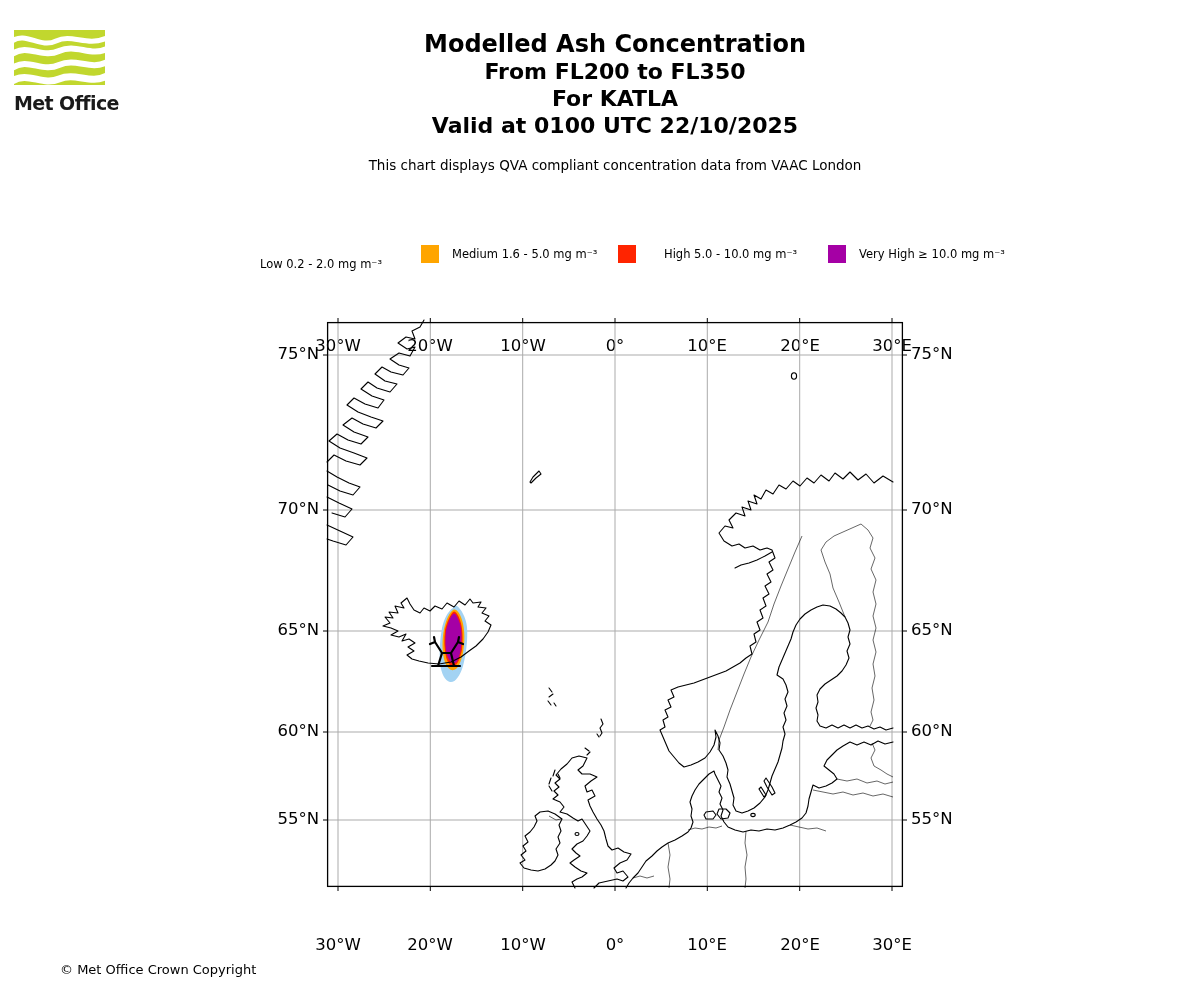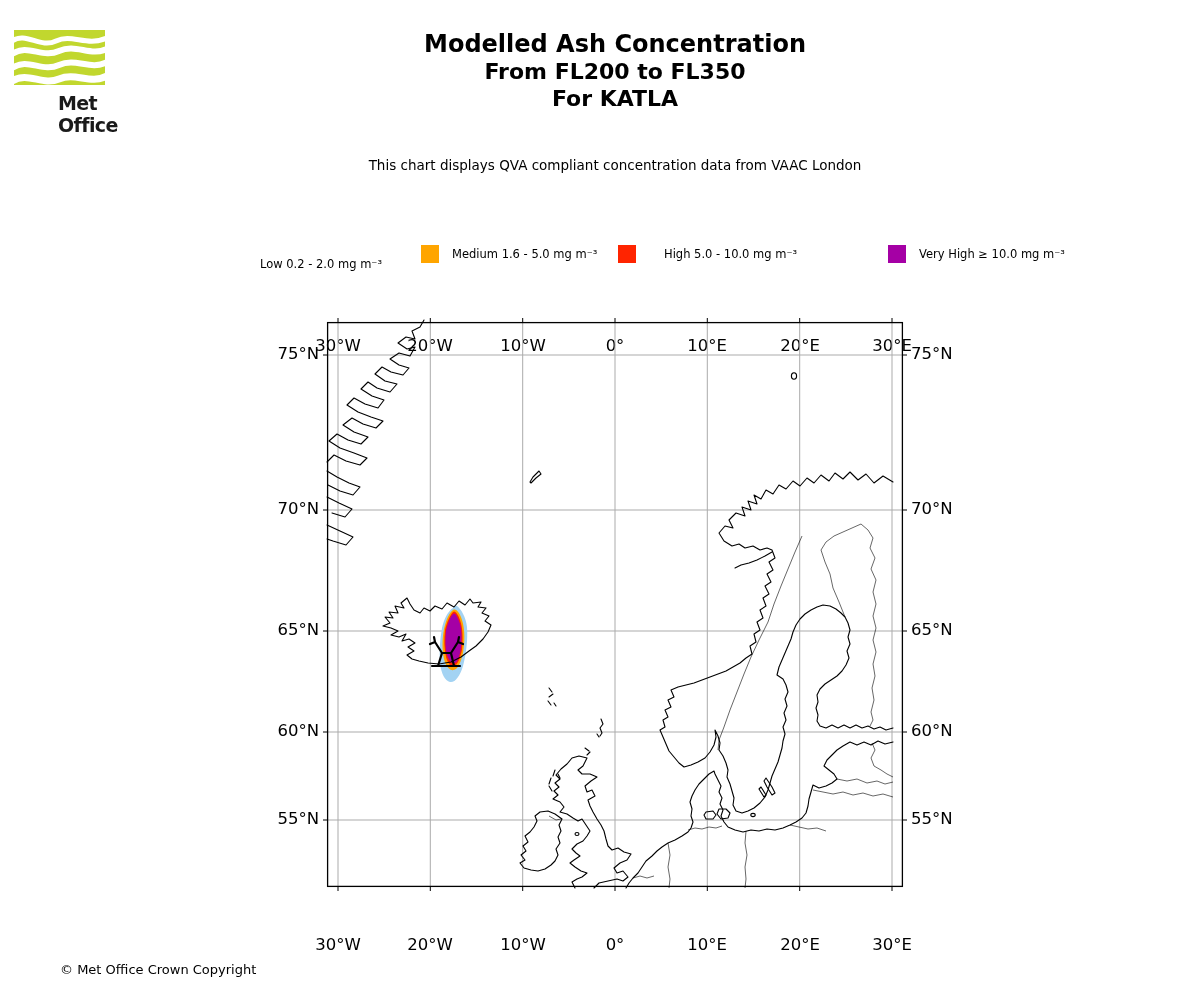--- a/index.html
+++ b/index.html
@@ -1,19 +1,19 @@
 <!DOCTYPE html>
 <html><head>
 <meta charset="utf-8">
 <style>
   html,body{margin:0;padding:0;background:#fff;}
   .page{position:relative;width:1200px;height:1000px;background:#fff;overflow:hidden;
         font-family:"DejaVu Sans","Liberation Sans",sans-serif;color:#000;}
   .logo{position:absolute;left:14px;top:30px;width:120px;}
-  .logo-text{font-size:19px;font-weight:bold;letter-spacing:-0.6px;color:#1a1a1a;margin-top:3px;margin-left:44px;}
+  .logo-text{font-size:19px;font-weight:bold;letter-spacing:-0.6px;color:#1a1a1a;margin-top:3px;}
   .titles{position:absolute;left:30px;top:30px;width:1170px;text-align:center;}
   .t1{font-size:24px;font-weight:bold;line-height:28px;}
   .t2{font-size:22px;font-weight:bold;line-height:27px;}
   .subtitle{position:absolute;left:30px;top:157px;width:1170px;text-align:center;font-size:13.5px;}
   .issue{position:absolute;left:30px;top:191px;width:1170px;text-align:center;font-size:13px;}
   .test{position:absolute;left:30px;top:216px;width:1170px;text-align:center;font-size:21px;letter-spacing:0.5px;}
   .leg{position:absolute;top:244px;height:20px;display:flex;align-items:center;gap:13px;}
   .sw{display:inline-block;width:18px;height:18px;}
   .leg span.lab{font-size:11.5px;white-space:nowrap;}
   .mapbox{position:absolute;left:327px;top:322px;width:576px;height:565px;}
@@ -39,37 +39,38 @@
         <path d="M-2,51 C14,41 28,56 45,49 C62,42 76,55 93,46" stroke-width="7"></path>
       </g>
     </svg>
     <div class="logo-text">Met Office</div>
   </div>
 
   <div class="titles">
     <div class="t1">Modelled Ash Concentration</div>
     <div class="t2">From FL200 to FL350</div>
     <div class="t2">For KATLA</div>
+    <div class="t2">Valid at 0100 UTC 22/10/2025</div>
   </div>
 
   <div class="subtitle">This chart displays QVA compliant concentration data from VAAC London</div>
 
   <div class="leg" style="left:260px;flex-direction:column;">
     <span class="sw" style="background: rgb(163, 211, 243);"></span>
     <span class="lab">Low 0.2 - 2.0 mg m⁻³</span>
   </div>
   <div class="leg" style="left:421px;">
     <span class="sw" style="background: rgb(255, 165, 0);"></span>
     <span class="lab">Medium 1.6 - 5.0 mg m⁻³</span>
   </div>
   <div class="leg" style="left:618px;gap:28px;">
     <span class="sw" style="background: rgb(255, 36, 0);"></span>
     <span class="lab">High 5.0 - 10.0 mg m⁻³</span>
   </div>
-  <div class="leg" style="left:840px;padding-left:48px;">
+  <div class="leg" style="left:780px;padding-left:48px;">
     <span class="sw" style="background: rgb(165, 0, 165);"></span>
     <span class="lab">Very High  ≥  10.0 mg m⁻³</span>
   </div>
 
   <div class="tick tx" style="left:293px;top:294px;">30°W</div>
   <div class="tick tx" style="left:385px;top:294px;">20°W</div>
   <div class="tick tx" style="left:478px;top:294px;">10°W</div>
   <div class="tick tx" style="left:570px;top:294px;">0°</div>
   <div class="tick tx" style="left:662px;top:294px;">10°E</div>
   <div class="tick tx" style="left:755px;top:294px;">20°E</div>

